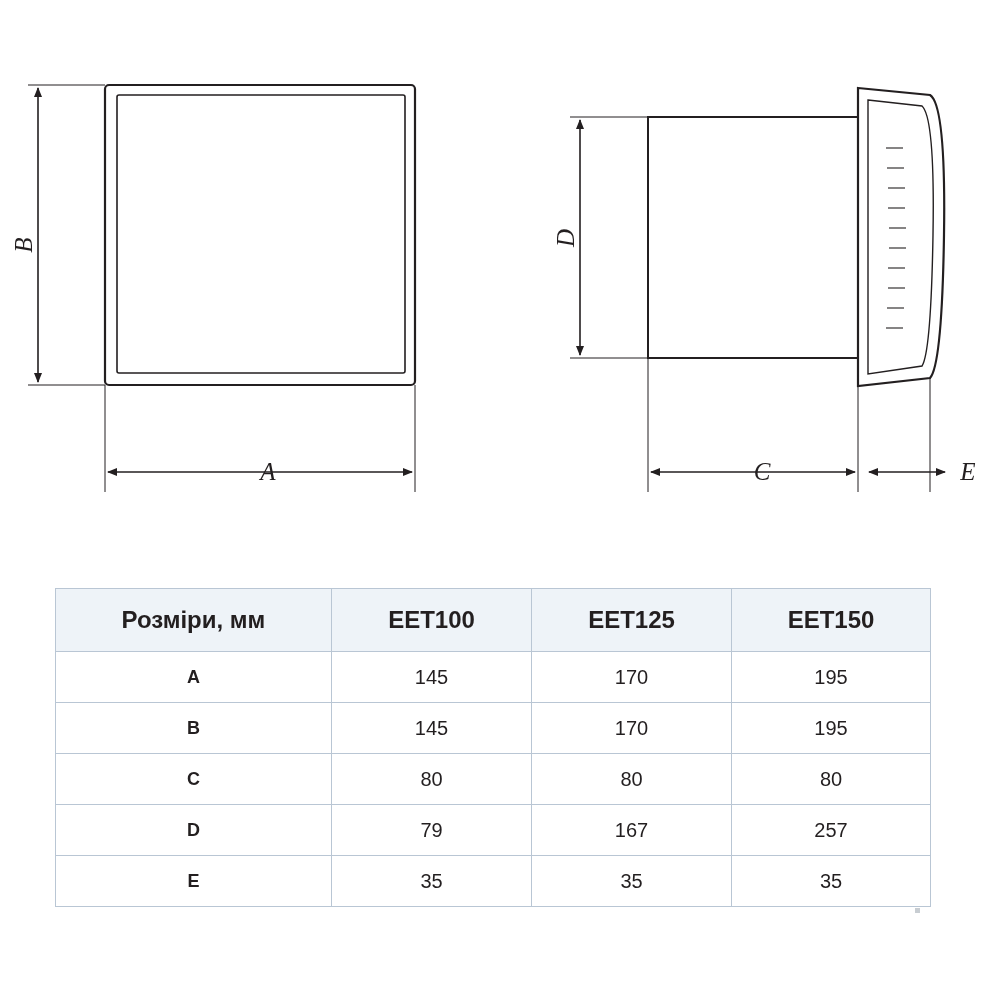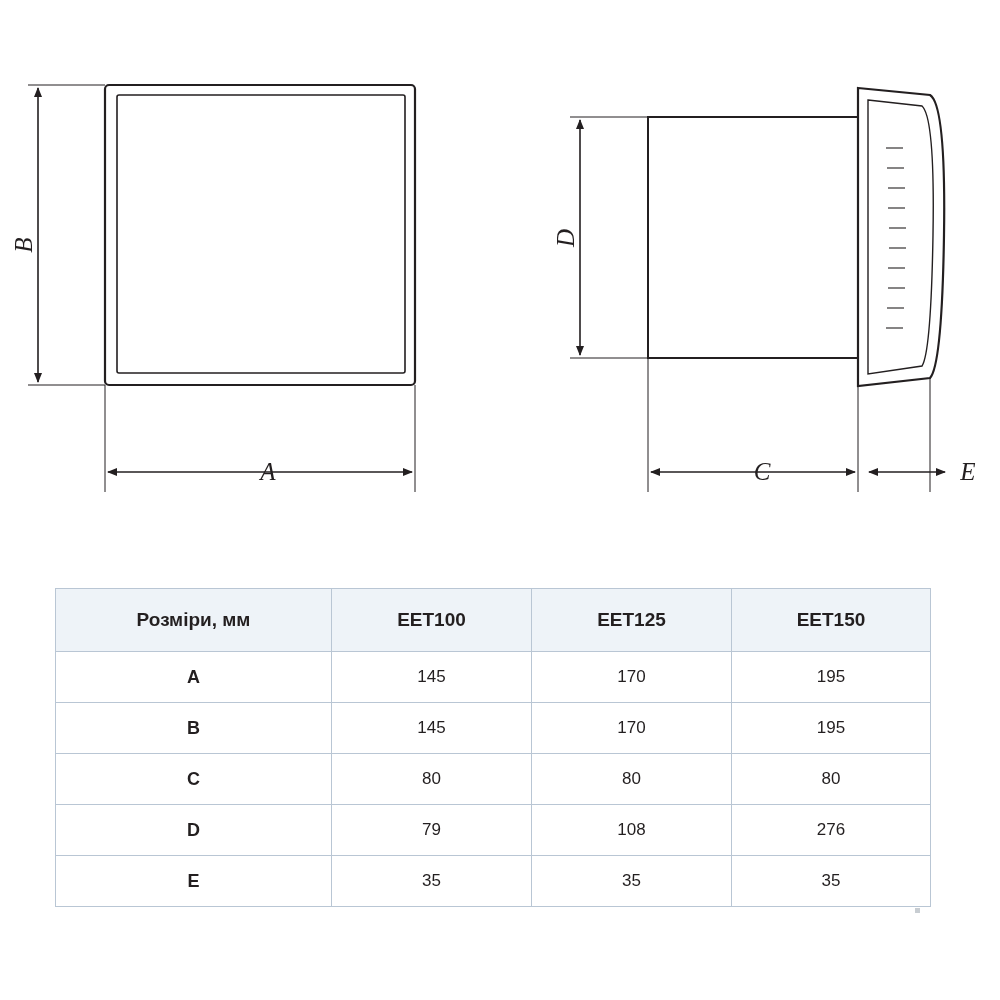--- a/index.html
+++ b/index.html
@@ -44,29 +44,29 @@
     width: 875px;
   }
   table.spec {
     border-collapse: collapse;
     width: 875px;
     table-layout: fixed;
   }
   table.spec th, table.spec td {
     border: 1px solid #b9c6d4;
     text-align: center;
-    font-size: 17px;
+    font-size: 20px;
     color: #231f20;
     height: 50px;
     padding: 0;
   }
   table.spec thead th {
     background: #eef3f8;
     font-weight: bold;
-    font-size: 19px;
+    font-size: 24px;
     height: 62px;
     border-color: #b9c6d4;
   }
   table.spec tbody td.row-head {
     font-weight: bold;
     font-size: 18px;
   }
   table.spec tbody td {
     font-weight: normal;
   }
@@ -211,22 +211,22 @@
         </tr>
         <tr>
           <td class="row-head">C</td>
           <td>80</td>
           <td>80</td>
           <td>80</td>
         </tr>
         <tr>
           <td class="row-head">D</td>
           <td>79</td>
-          <td>108</td>
-          <td>276</td>
+          <td>167</td>
+          <td>257</td>
         </tr>
         <tr>
           <td class="row-head">E</td>
           <td>35</td>
           <td>35</td>
           <td>35</td>
         </tr>
       </tbody>
     </table>
   </div>

